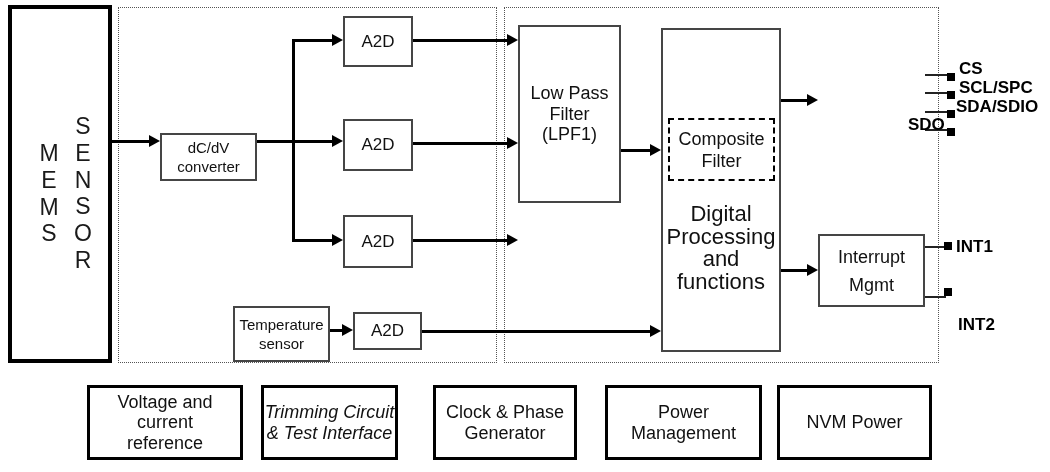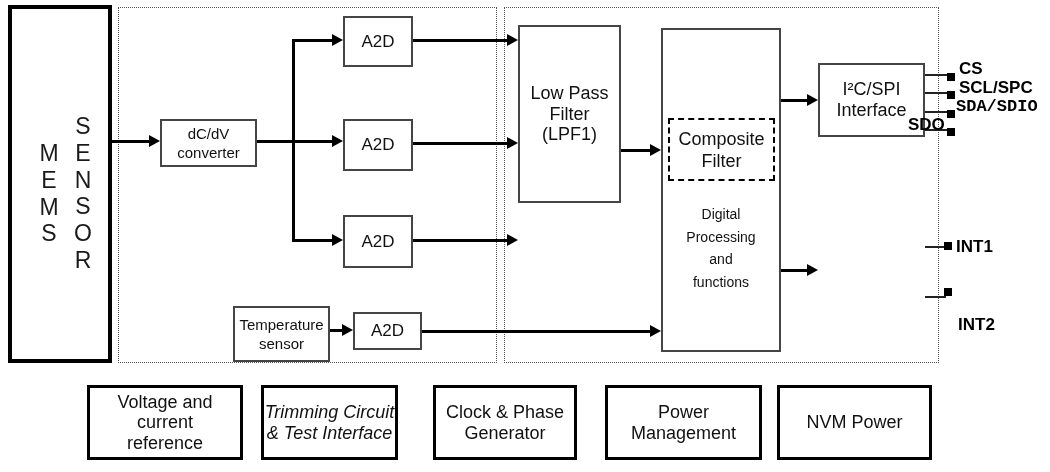--- a/index.html
+++ b/index.html
@@ -47,21 +47,21 @@
     font-weight:bold;font-size:17px;color:#000;
     letter-spacing:0px;
   }
   .mems-col{
     position:absolute;width:30px;text-align:center;
     font-size:23px;line-height:26.8px;color:#1a1a1a;
     white-space:pre-line;
   }
   .dp-text{
     position:absolute;left:661px;top:203px;width:120px;
-    text-align:center;font-size:14px;line-height:22.5px;
+    text-align:center;font-size:22px;line-height:22.5px;
     white-space:pre-line;
   }
   .composite{
     position:absolute;box-sizing:border-box;
     border:2px dashed #000;background:#fff;
     display:flex;align-items:center;justify-content:center;
     text-align:center;white-space:pre-line;
     font-size:18px;line-height:22px;
   }
 </style>
@@ -79,21 +79,21 @@
 M
 S</div>
     <div class="mems-col" style="left:56px;top:104px;">S
 E
 N
 S
 O
 R</div>
   </div>
 
-  <div class="box thin lbl-sm" style="left:160px;top:119px;width:97px;height:48px;">dC/dV
+  <div class="box thin lbl-sm" style="left:160px;top:133px;width:97px;height:48px;">dC/dV
 converter</div>
 
   <div class="box thin" style="left:343px;top:16px;width:70px;height:51px;font-size:17px;">A2D</div>
   <div class="box thin" style="left:343px;top:119px;width:70px;height:52px;font-size:17px;">A2D</div>
   <div class="box thin" style="left:343px;top:215px;width:70px;height:53px;font-size:17px;">A2D</div>
   <div class="box thin" style="left:353px;top:312px;width:69px;height:38px;font-size:17px;">A2D</div>
 
   <div class="box thin lbl-sm" style="left:233px;top:306px;width:97px;height:56px;">Temperature
 sensor</div>
 
@@ -102,23 +102,23 @@
 (LPF1)</div>
 
   <div class="box thin" style="left:661px;top:28px;width:120px;height:324px;"></div>
   <div class="composite" style="left:668px;top:118px;width:107px;height:63px;">Composite
 Filter</div>
   <div class="dp-text">Digital
 Processing
 and
 functions</div>
 
-  <div class="box thin lbl" style="left:818px;top:63px;width:107px;height:74px;line-height:21px;">I²C/SPI
-Interface</div>
 
+  <div class="box thin lbl" style="left:818px;top:234px;width:107px;height:73px;line-height:28px;">Interrupt
+Mgmt</div>
 
   <div class="hline" style="left:112px;top:140px;width:38px;"></div>
   <div class="arrow-r" style="left:149px;top:135px;"></div>
 
   <div class="hline" style="left:257px;top:140px;width:76px;"></div>
   <div class="arrow-r" style="left:332px;top:135px;"></div>
 
   <div class="vline" style="left:292px;top:40px;height:202px;"></div>
 
   <div class="hline" style="left:292px;top:39px;width:41px;"></div>
@@ -154,21 +154,21 @@
   <div class="pinline" style="left:925px;top:74px;width:24px;"></div>
   <div class="pinsq" style="left:947px;top:73px;"></div>
   <div class="pinlabel" style="left:959px;top:58px;">CS</div>
 
   <div class="pinline" style="left:925px;top:92px;width:24px;"></div>
   <div class="pinsq" style="left:947px;top:91px;"></div>
   <div class="pinlabel" style="left:959px;top:77px;">SCL/SPC</div>
 
   <div class="pinline" style="left:925px;top:111px;width:24px;"></div>
   <div class="pinsq" style="left:947px;top:110px;"></div>
-  <div class="pinlabel" style="left:956px;top:96px;font-family:Liberation Mono, monospace;">SDA/SDIO</div>
+  <div class="pinlabel" style="left:956px;top:96px;">SDA/SDIO</div>
 
   <div class="pinline" style="left:925px;top:129px;width:24px;"></div>
   <div class="pinsq" style="left:947px;top:128px;"></div>
   <div class="pinlabel" style="left:908px;top:114px;">SDO</div>
 
   <div class="pinline" style="left:925px;top:246px;width:21px;"></div>
   <div class="pinsq" style="left:944px;top:242px;"></div>
   <div class="pinlabel" style="left:956px;top:236px;">INT1</div>
 
   <div class="pinline" style="left:925px;top:296px;width:21px;"></div>

